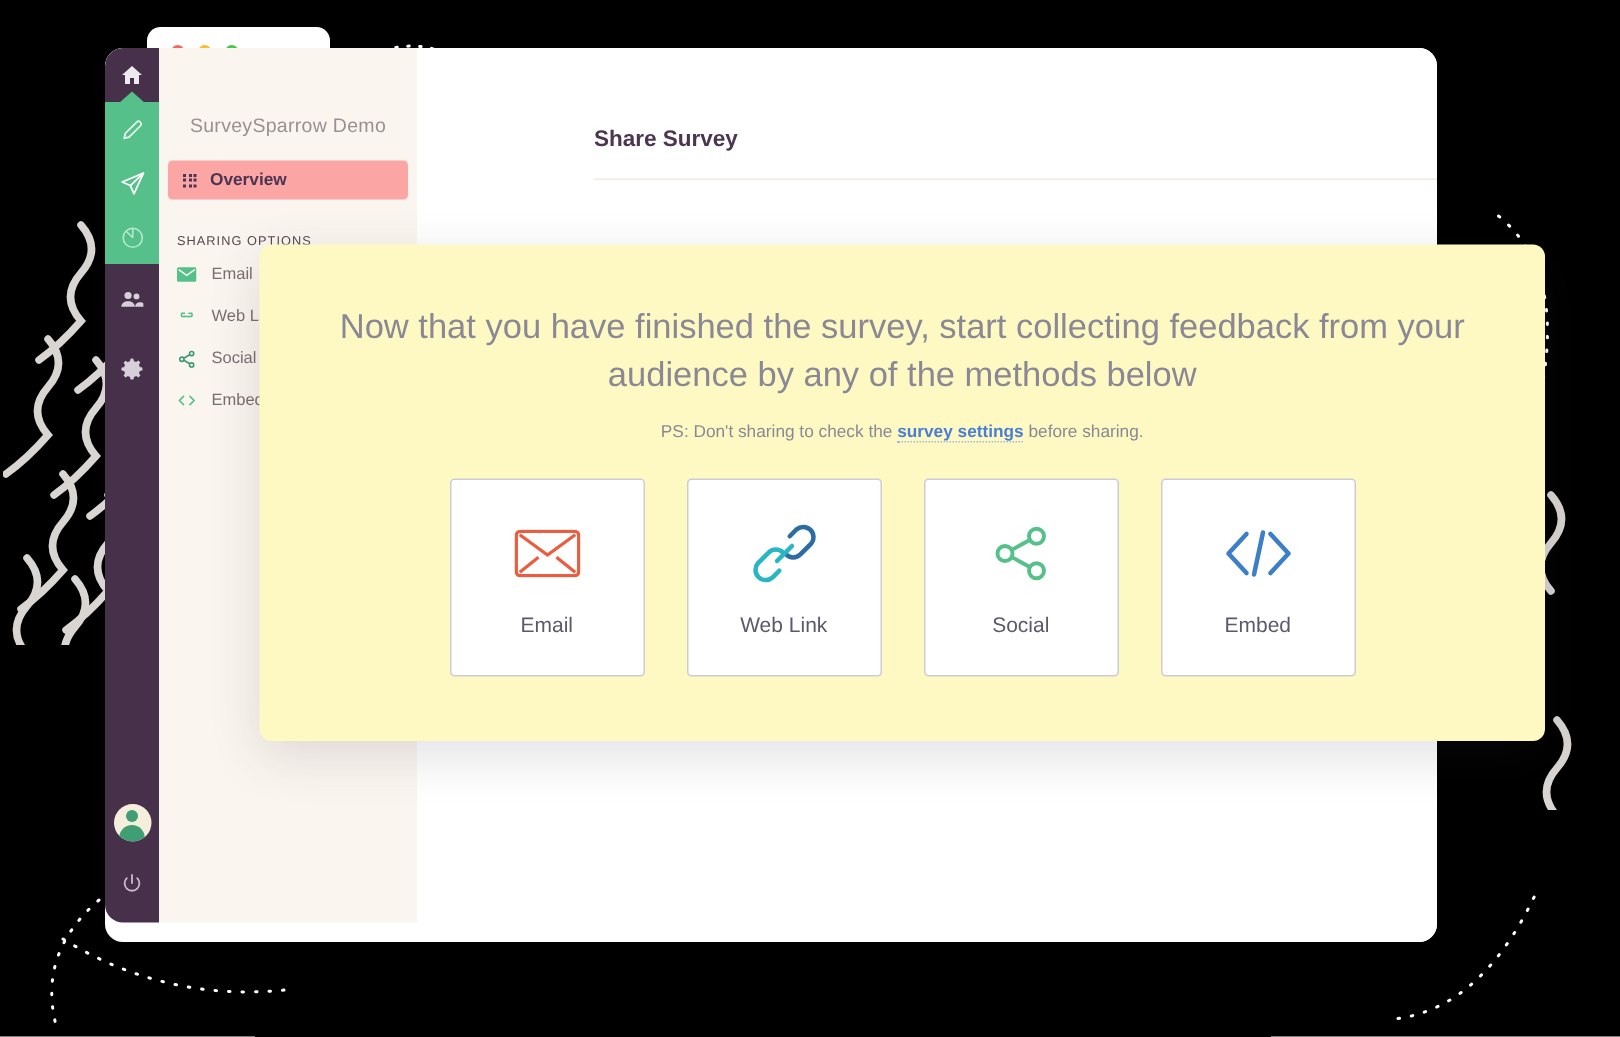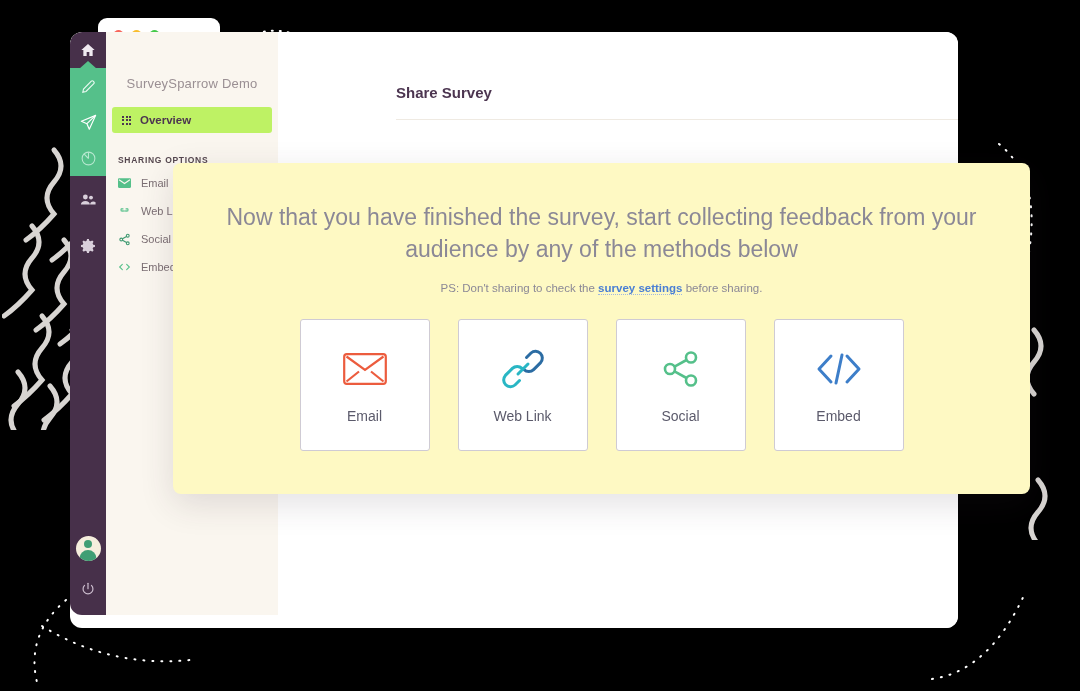--- a/index.html
+++ b/index.html
@@ -149,40 +149,40 @@
   #workspace-title {
     margin: 44px 0 0 0;
     text-align: center;
     font-size: 13px;
     color: #9a8f93;
     letter-spacing: .2px;
   }
   #overview-row {
     margin: 16px 6px 0 6px;
     height: 26px;
-    background: #bef264;
+    background: #fca5a5;
     border-radius: 3px;
     display: flex;
     align-items: center;
     padding-left: 10px;
     gap: 9px;
   }
   #grid-icon {
     display: grid;
     grid-template-columns: repeat(3, 2px);
     grid-template-rows: repeat(3, 2px);
     gap: 1.5px;
   }
   #grid-icon i { background: #4c3550; display: block; width: 2px; height: 2px; }
   #overview-label { font-size: 11.5px; color: #4c3550; font-weight: bold; }
 
   #sharing-options-label {
     margin: 22px 0 0 12px;
     font-size: 8.5px;
-    font-weight: bold;
+    font-weight: normal;
     letter-spacing: .7px;
     color: #55474f;
   }
   .share-item {
     display: flex;
     align-items: center;
     gap: 10px;
     height: 20px;
     margin: 8px 0 0 12px;
     font-size: 11px;

